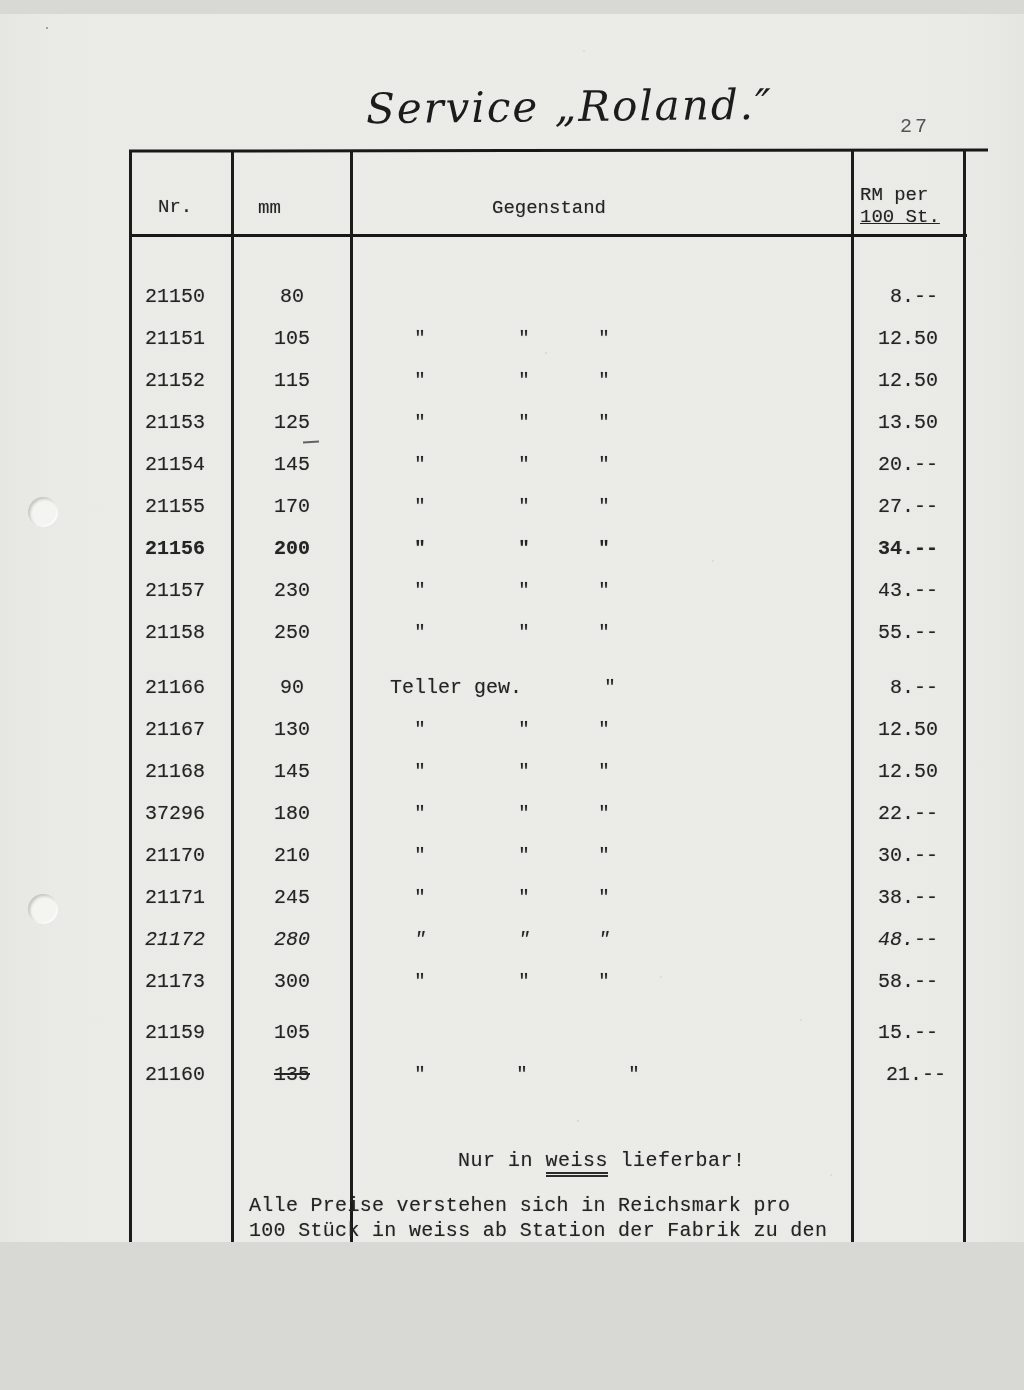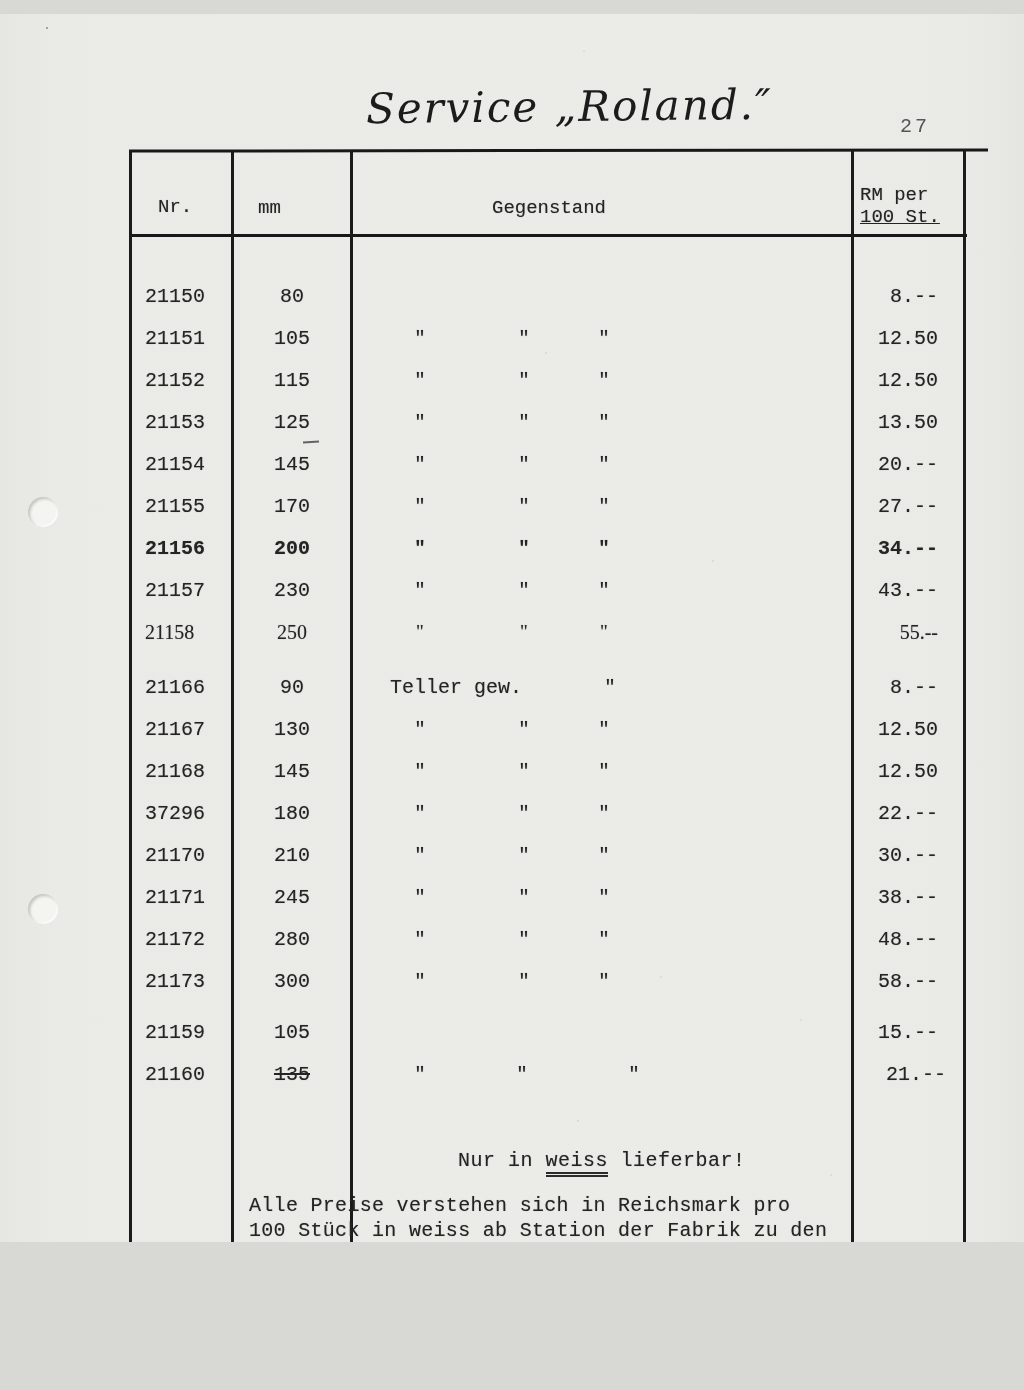--- a/index.html
+++ b/index.html
@@ -178,21 +178,21 @@
         <div class="cell price">34.--</div>
       </div>
       <div class="row" style="top: 555px;">
         <div class="cell nr">21157</div>
         <div class="cell mmc"><span>230</span></div>
         <div class="cell ditto" style="left: 412px;">"</div>
         <div class="cell ditto" style="left: 516px;">"</div>
         <div class="cell ditto" style="left: 596px;">"</div>
         <div class="cell price">43.--</div>
       </div>
-      <div class="row" style="top: 597px; font-family: Liberation Serif, serif;">
+      <div class="row" style="top: 597px;">
         <div class="cell nr">21158</div>
         <div class="cell mmc"><span>250</span></div>
         <div class="cell ditto" style="left: 412px;">"</div>
         <div class="cell ditto" style="left: 516px;">"</div>
         <div class="cell ditto" style="left: 596px;">"</div>
         <div class="cell price">55.--</div>
       </div>
       <div class="row" style="top: 652px;">
         <div class="cell nr">21166</div>
         <div class="cell mmc"><span>90</span></div>
@@ -233,21 +233,21 @@
         <div class="cell price">30.--</div>
       </div>
       <div class="row" style="top: 862px;">
         <div class="cell nr">21171</div>
         <div class="cell mmc"><span>245</span></div>
         <div class="cell ditto" style="left: 412px;">"</div>
         <div class="cell ditto" style="left: 516px;">"</div>
         <div class="cell ditto" style="left: 596px;">"</div>
         <div class="cell price">38.--</div>
       </div>
-      <div class="row" style="top: 904px;">
+      <div class="row" style="top: 904px; font-style: italic;">
         <div class="cell nr">21172</div>
         <div class="cell mmc"><span>280</span></div>
         <div class="cell ditto" style="left: 412px;">"</div>
         <div class="cell ditto" style="left: 516px;">"</div>
         <div class="cell ditto" style="left: 596px;">"</div>
         <div class="cell price">48.--</div>
       </div>
       <div class="row" style="top: 946px;">
         <div class="cell nr">21173</div>
         <div class="cell mmc"><span>300</span></div>

